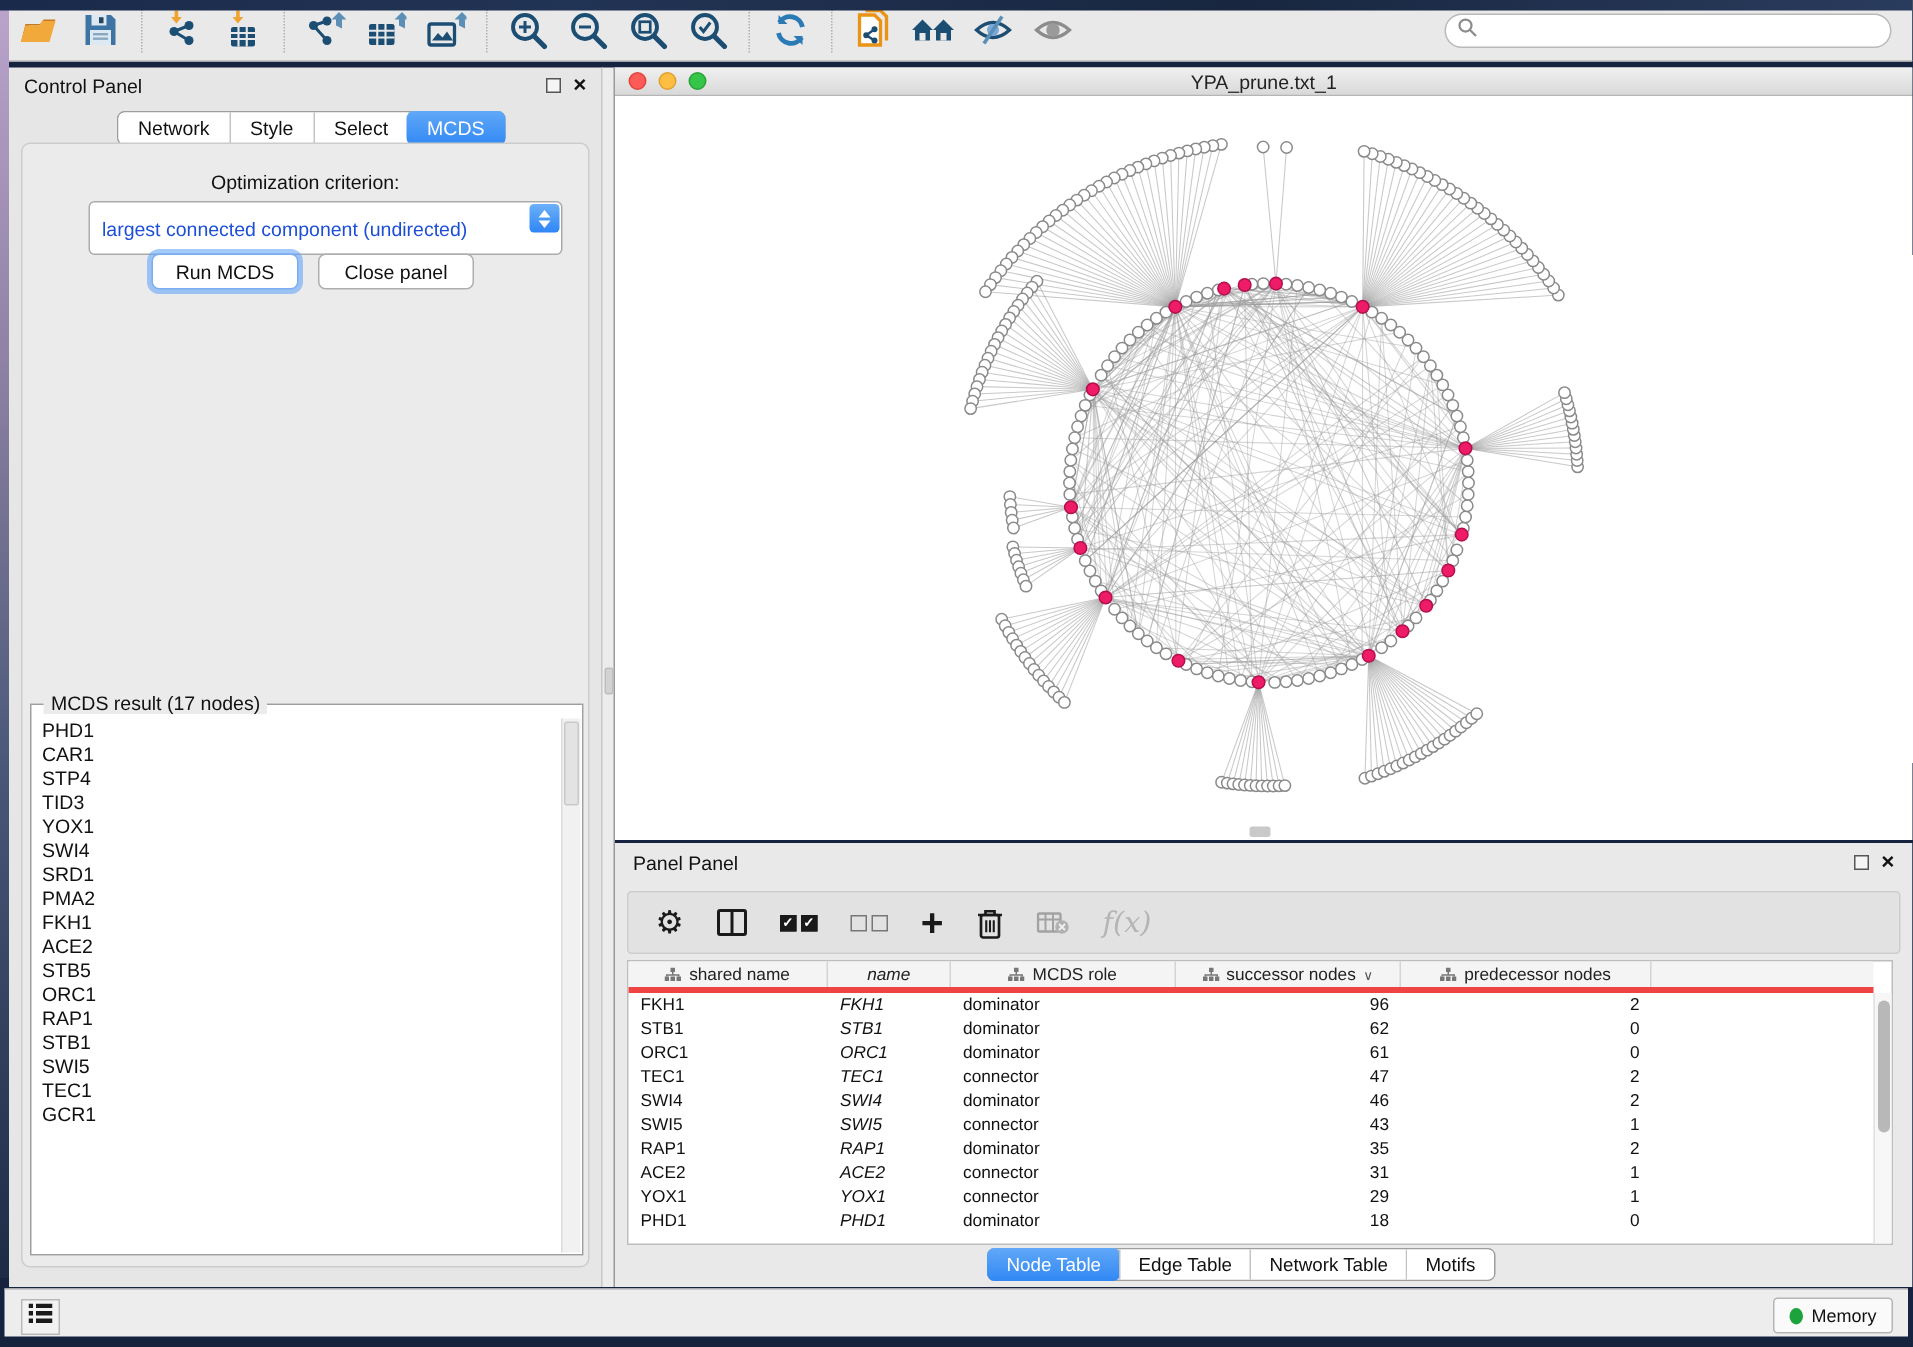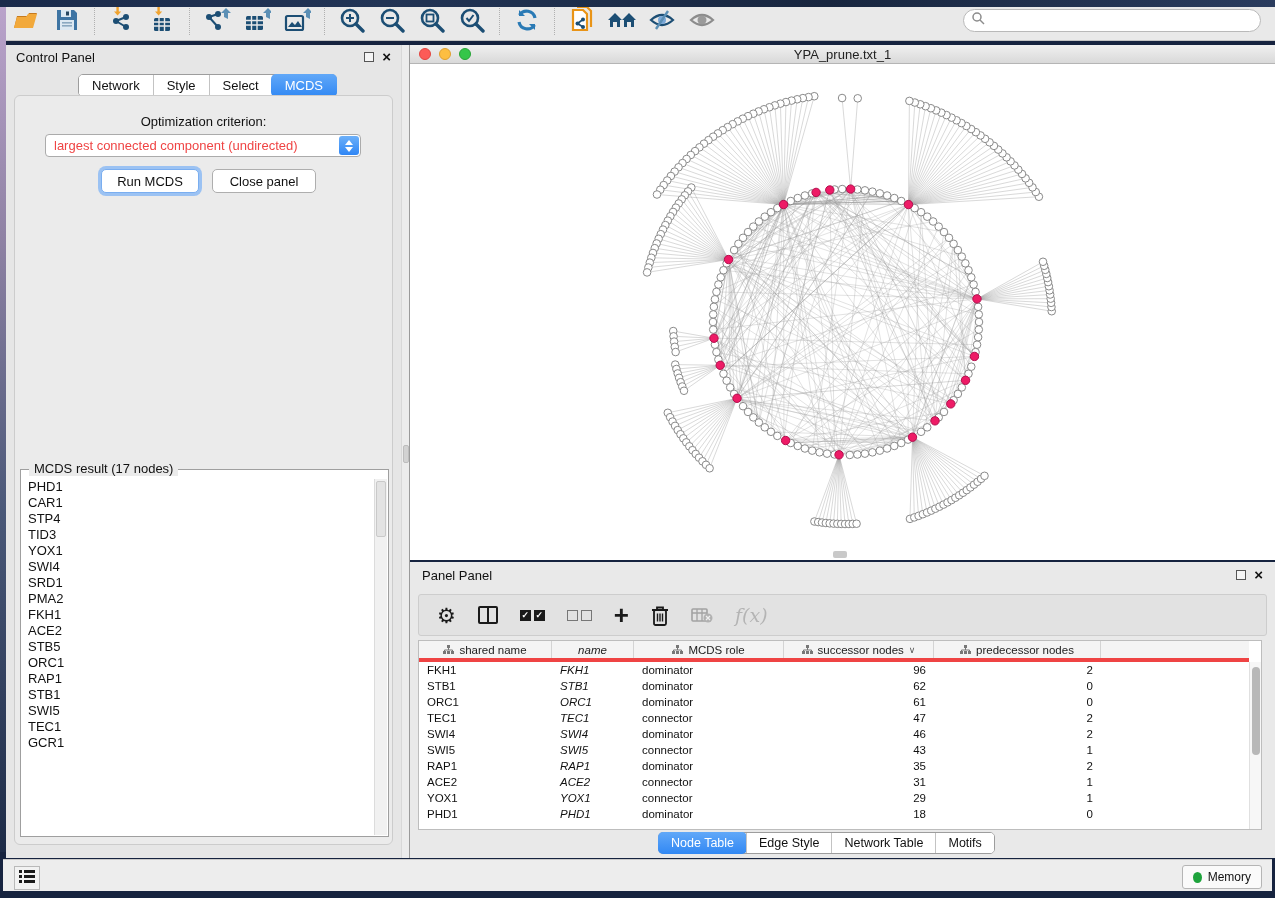--- a/index.html
+++ b/index.html
@@ -42,23 +42,23 @@
   .seg-tabs > div:first-child { border-left:none; border-radius:4px 0 0 4px; }
   .seg-tabs > div:last-child { border-radius:0 4px 4px 0; }
   .seg-tabs > div.active { background:linear-gradient(#61a8f8,#3188f4); color:#fff;
     margin:-1px; padding:4px 14px; border-radius:5px; border-left:none; }
   #cp-tabs { left:72px; top:29px; }
 
   #mcds-pane { position:absolute; left:8px; top:50px; width:379px; height:750px;
     background:#ebebeb; border:1px solid #cccccc; border-radius:6px; }
   #opt-label { position:absolute; left:0; top:18px; width:100%; text-align:center;
     font-size:13px; color:#111; }
-  #opt-select { position:absolute; left:30px; top:38px; width:316px; height:23px;
+  #opt-select { position:absolute; left:44px; top:38px; width:316px; height:36px;
     background:#fff; border:1px solid #ababab; border-radius:4px;
-    display:flex; align-items:center; font-size:13px; color:#ef4444; padding-left:8px; }
+    display:flex; align-items:center; font-size:13px; color:#1d4ed8; padding-left:8px; }
   #opt-stepper { position:absolute; right:1px; top:1px; width:20px; height:19px;
     background:linear-gradient(#6cb0f9,#2f86f5); border-radius:3px;
     display:flex; flex-direction:column; align-items:center; justify-content:center; gap:2px; }
   .chev-up { width:0; height:0; border-left:4px solid transparent;
     border-right:4px solid transparent; border-bottom:5px solid #fff; }
   .chev-dn { width:0; height:0; border-left:4px solid transparent;
     border-right:4px solid transparent; border-top:5px solid #fff; }
   .push-btn { position:absolute; height:24px; background:#fff; border:1px solid #aeaeae;
     border-radius:5px; font-size:13px; color:#111; display:flex; align-items:center;
     justify-content:center; font-family:"Liberation Sans",sans-serif; }
@@ -1288,21 +1288,21 @@
           <div class="tcell c4">0</div>
         </div>
       </div>
     <div id="nt-scroll">
       <div id="nt-thumb"></div>
     </div>
   </div>
 
   <div class="seg-tabs" id="tp-tabs">
     <div class="active">Node Table</div>
-    <div>Edge Style</div>
+    <div>Edge Table</div>
     <div>Network Table</div>
     <div>Motifs</div>
   </div>
 </div>
 
 <div id="status-bar" class="abs">
   <div id="list-btn">
     <span>
       <svg width="16" height="13">
           <g fill="#1a1a1a">

